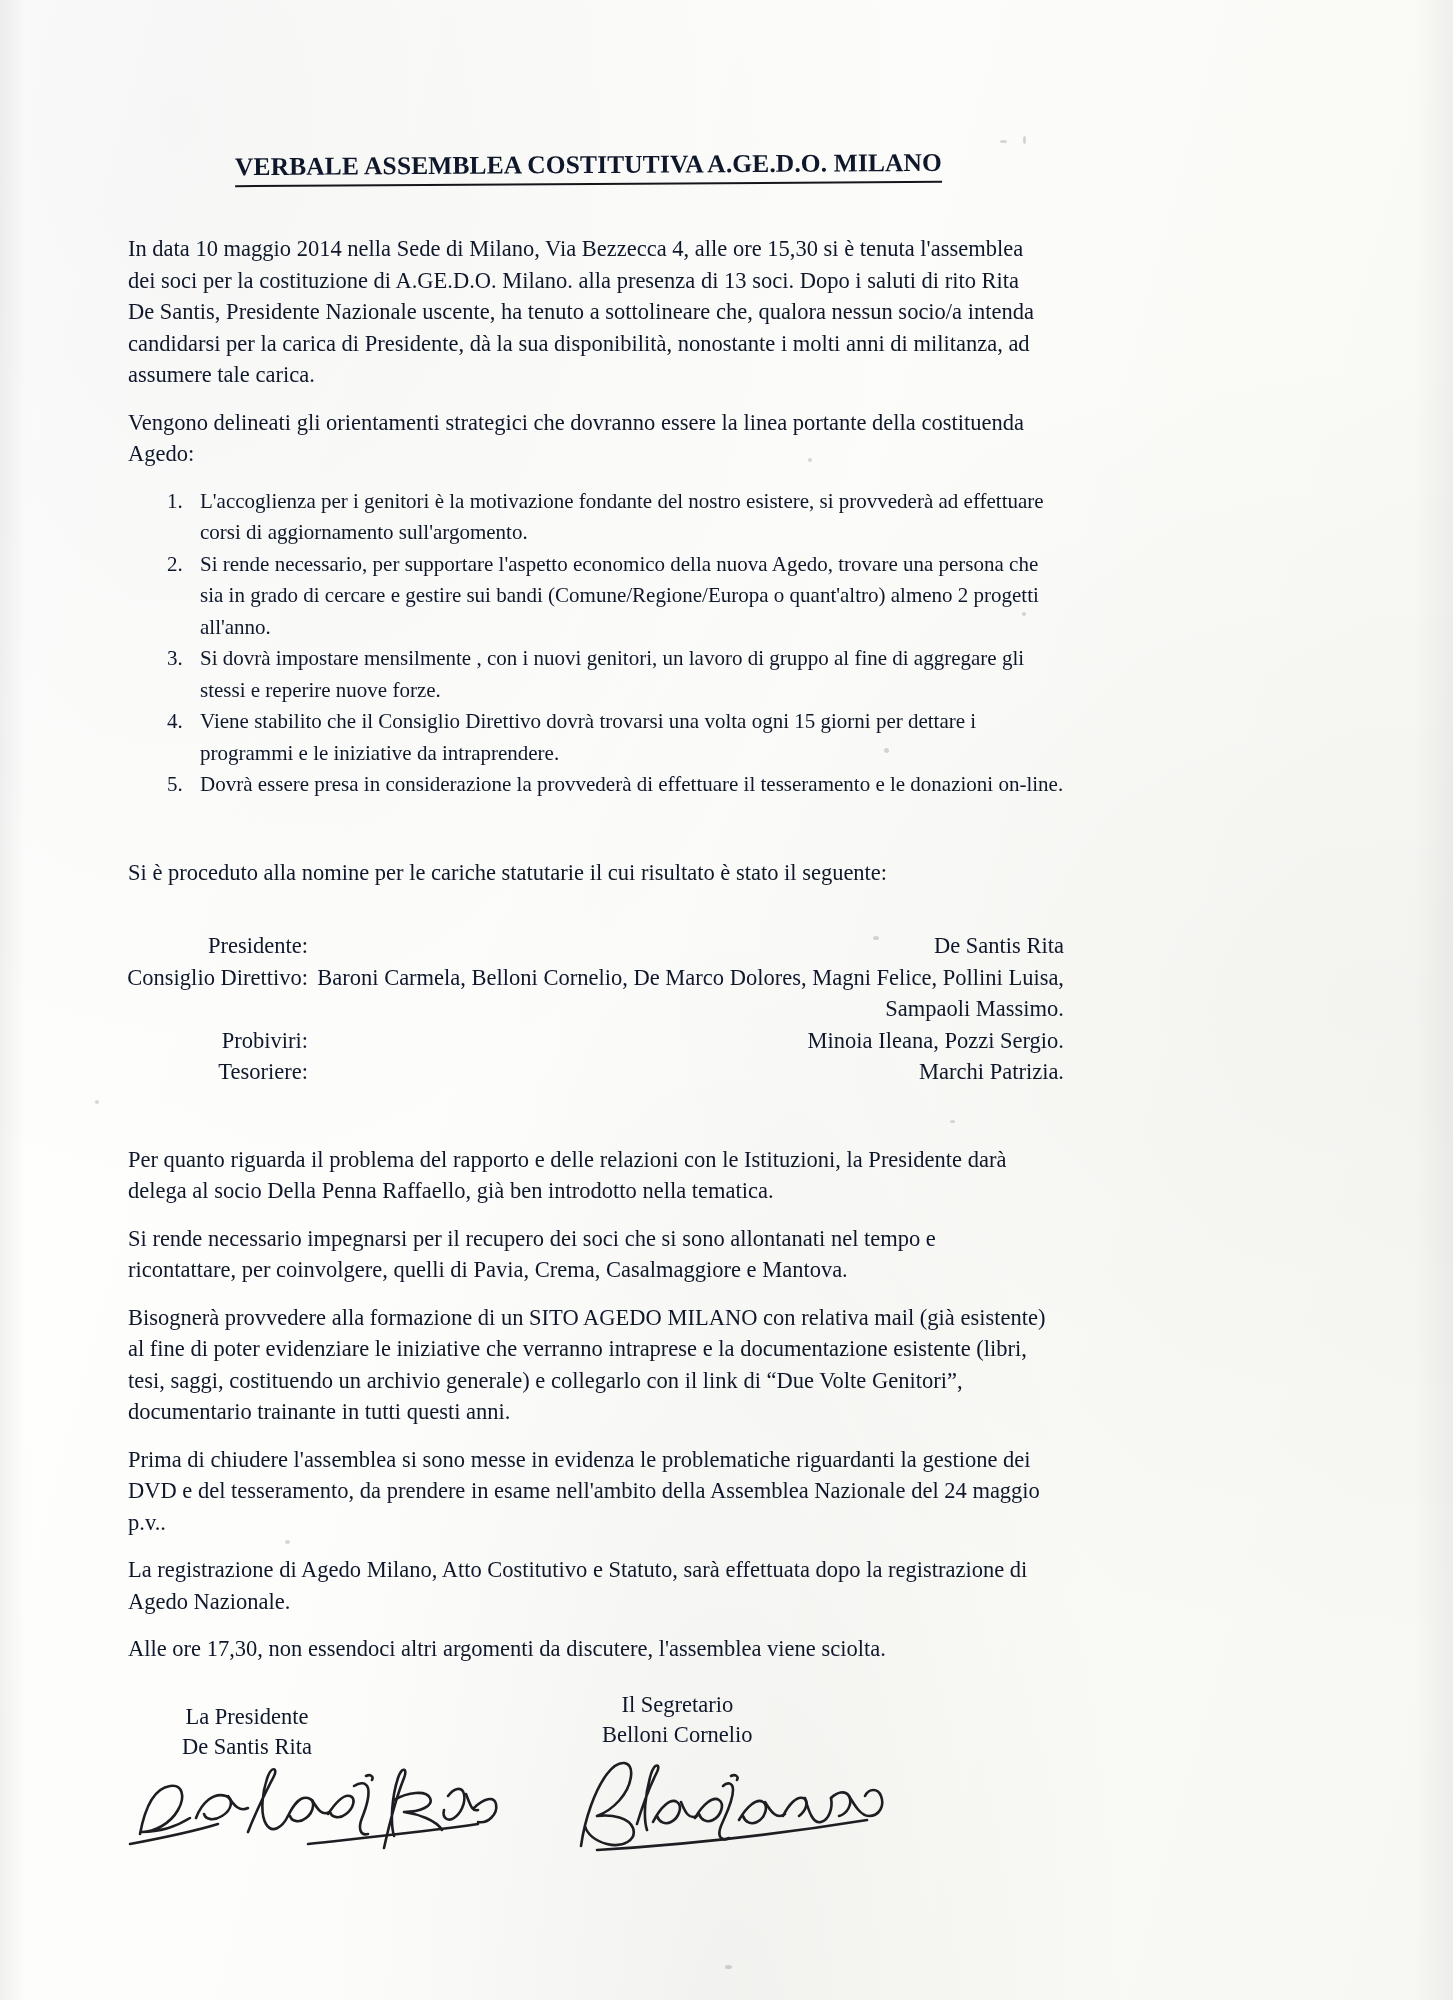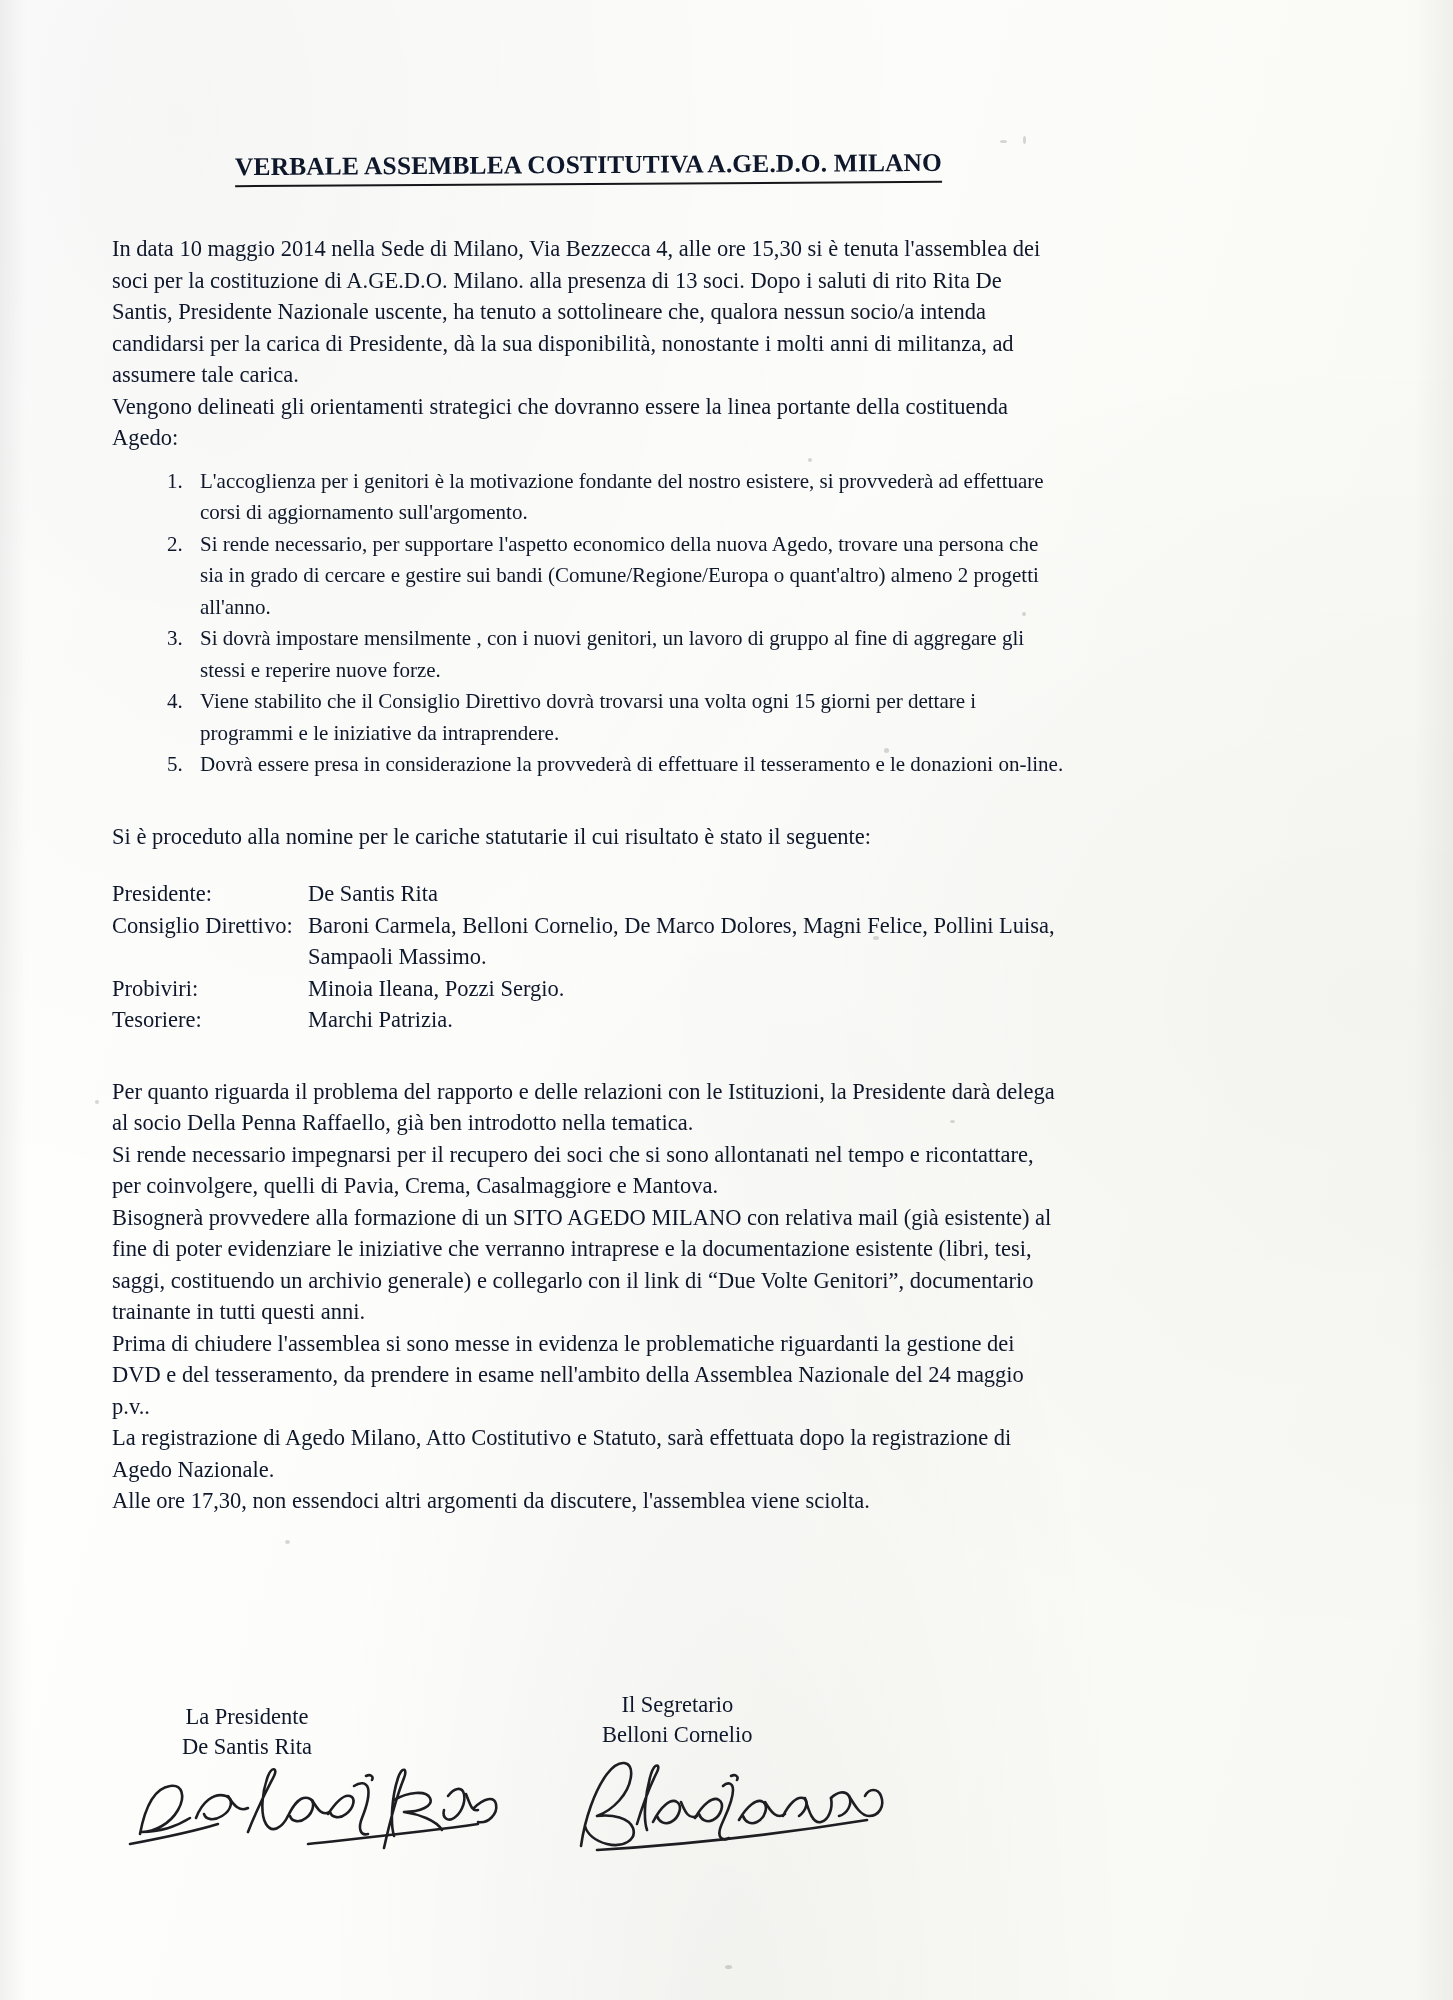--- a/index.html
+++ b/index.html
@@ -59,21 +59,21 @@
     display: block;
   }
   .doc-title span {
     border-bottom: 2.2px solid #16161a;
     padding-bottom: 3px;
     display: inline-block;
     transform: rotate(-0.35deg);
   }
 
   p.para {
-    margin: 0;
+    margin: 16px;
     font-size: 22.5px;
     line-height: 31.5px;
     text-align: left;
   }
   .gap-md { height: 26px; }
   .gap-lg { height: 40px; }
 
   ol.items {
     margin: 12px 0 0 0;
     padding-left: 76px;
@@ -87,20 +87,21 @@
 
   table.roles {
     border-collapse: collapse;
     font-size: 22.5px;
     line-height: 31.5px;
     width: 100%;
   }
   table.roles td {
     vertical-align: top;
     padding: 0;
+    text-align: right;
   }
   td.role-label {
     width: 196px;
     white-space: nowrap;
     padding-right: 8px;
   }
 
   .sig-area {
     position: absolute;
     left: 112px;

